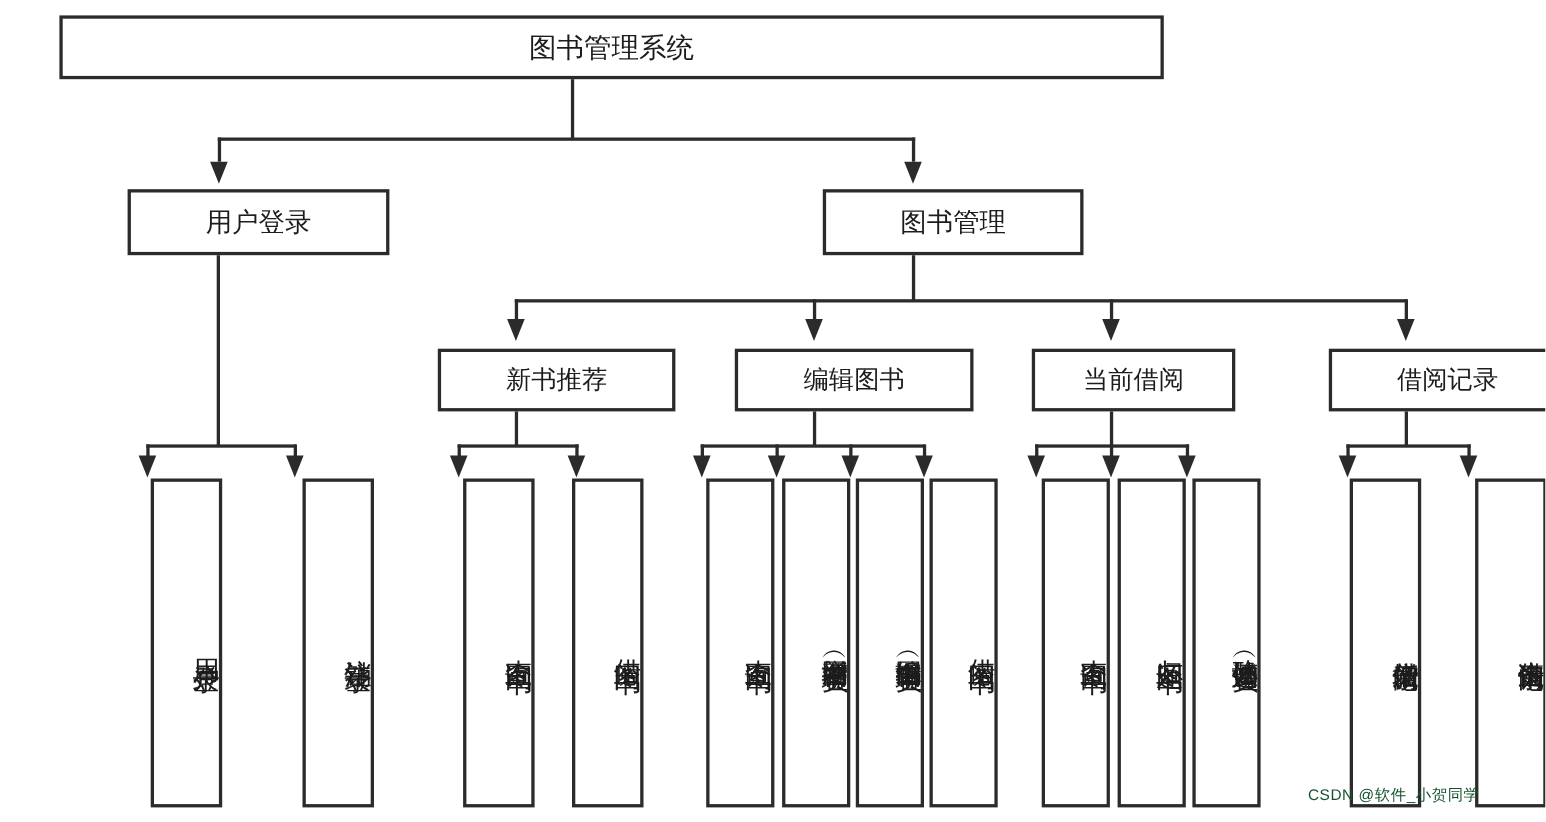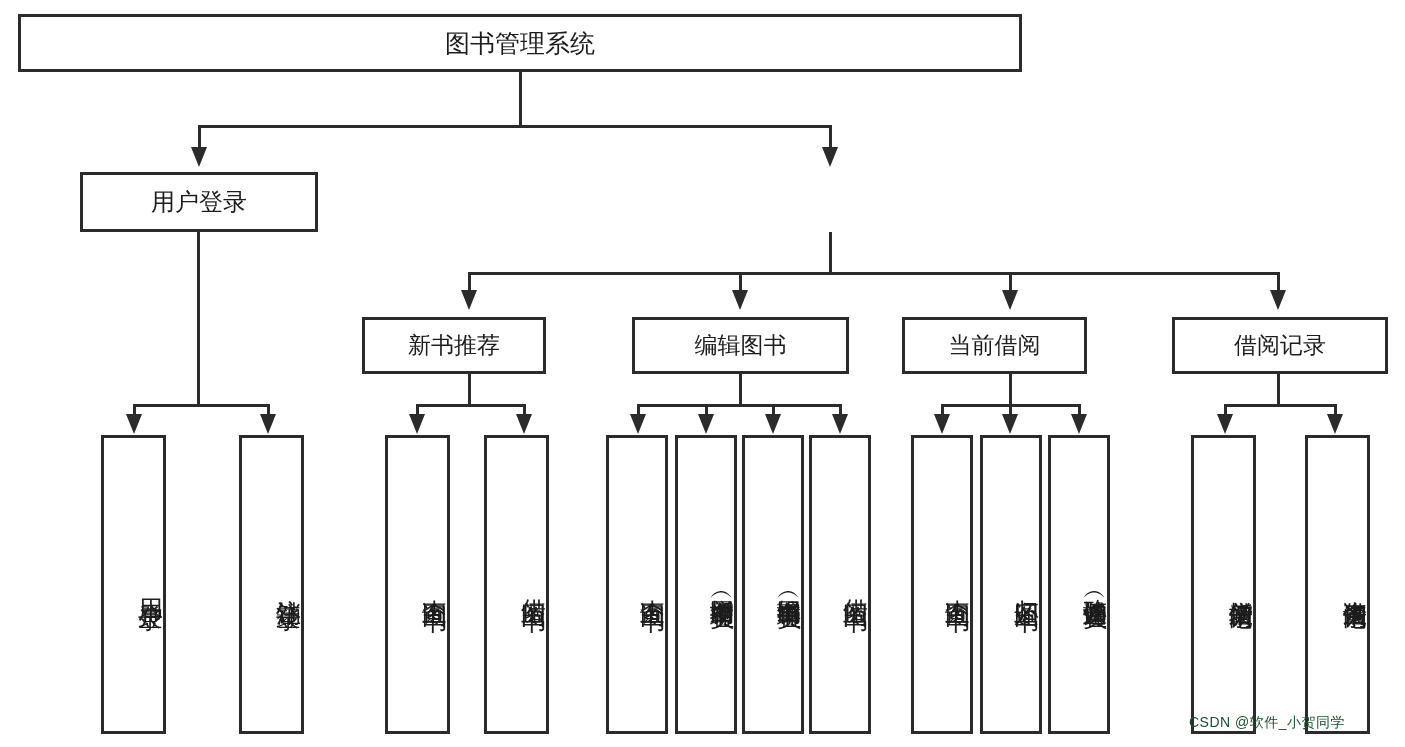--- a/index.html
+++ b/index.html
@@ -20,20 +20,21 @@
   .node {
     position: absolute;
     box-sizing: border-box;
     border: 3px solid #2b2b2b;
     background: #ffffff;
     display: flex;
     align-items: center;
     justify-content: center;
     color: #1c1c1c;
     text-align: center;
+    margin-left: 36px;
   }
   .node.root {
     font-size: 25px;
   }
   .node.lvl2 {
     font-size: 24px;
   }
   .node.lvl3 {
     font-size: 23px;
   }
@@ -87,41 +88,44 @@
 
   <div class="edge v" style="left:519px; top:72px; height:54px;"></div>
   <div class="edge h" style="left:198px; top:125px; width:634px;"></div>
   <div class="edge v" style="left:198px; top:125px; height:22px;"></div>
   <div class="edge v" style="left:829px; top:125px; height:22px;"></div>
   <div class="arrow" style="left:191px; top:147px;"></div>
   <div class="arrow" style="left:822px; top:147px;"></div>
 
   <div class="node lvl2" style="left:80px; top:172px; width:238px; height:60px;">
     <span class="lbl">用户登录</span>
+  </div>
+  <div class="node lvl2" style="left:712px; top:172px; width:237px; height:60px;">
+    <span class="lbl">图书管理</span>
   </div>
 
   <div class="edge v" style="left:197px; top:232px; height:174px;"></div>
   <div class="edge h" style="left:133px; top:404px; width:136px;"></div>
   <div class="edge v" style="left:133px; top:404px; height:12px;"></div>
   <div class="edge v" style="left:267px; top:404px; height:12px;"></div>
   <div class="arrow" style="left:126px; top:414px;"></div>
   <div class="arrow" style="left:260px; top:414px;"></div>
 
   <div class="edge v" style="left:829px; top:232px; height:42px;"></div>
   <div class="edge h" style="left:468px; top:272px; width:811px;"></div>
   <div class="edge v" style="left:468px; top:272px; height:18px;"></div>
   <div class="edge v" style="left:739px; top:272px; height:18px;"></div>
   <div class="edge v" style="left:1009px; top:272px; height:18px;"></div>
   <div class="edge v" style="left:1277px; top:272px; height:18px;"></div>
   <div class="arrow" style="left:461px; top:290px;"></div>
   <div class="arrow" style="left:732px; top:290px;"></div>
   <div class="arrow" style="left:1002px; top:290px;"></div>
   <div class="arrow" style="left:1270px; top:290px;"></div>
 
-  <div class="node lvl3" style="left:362px; top:317px; width:184px; height:57px;">
+  <div class="node lvl3" style="left:362px; top:317px; width:216px; height:57px;">
     <span class="lbl">新书推荐</span>
   </div>
   <div class="node lvl3" style="left:632px; top:317px; width:217px; height:57px;">
     <span class="lbl">编辑图书</span>
   </div>
   <div class="node lvl3" style="left:902px; top:317px; width:185px; height:57px;">
     <span class="lbl">当前借阅</span>
   </div>
   <div class="node lvl3" style="left:1172px; top:317px; width:216px; height:57px;">
     <span class="lbl">借阅记录</span>

